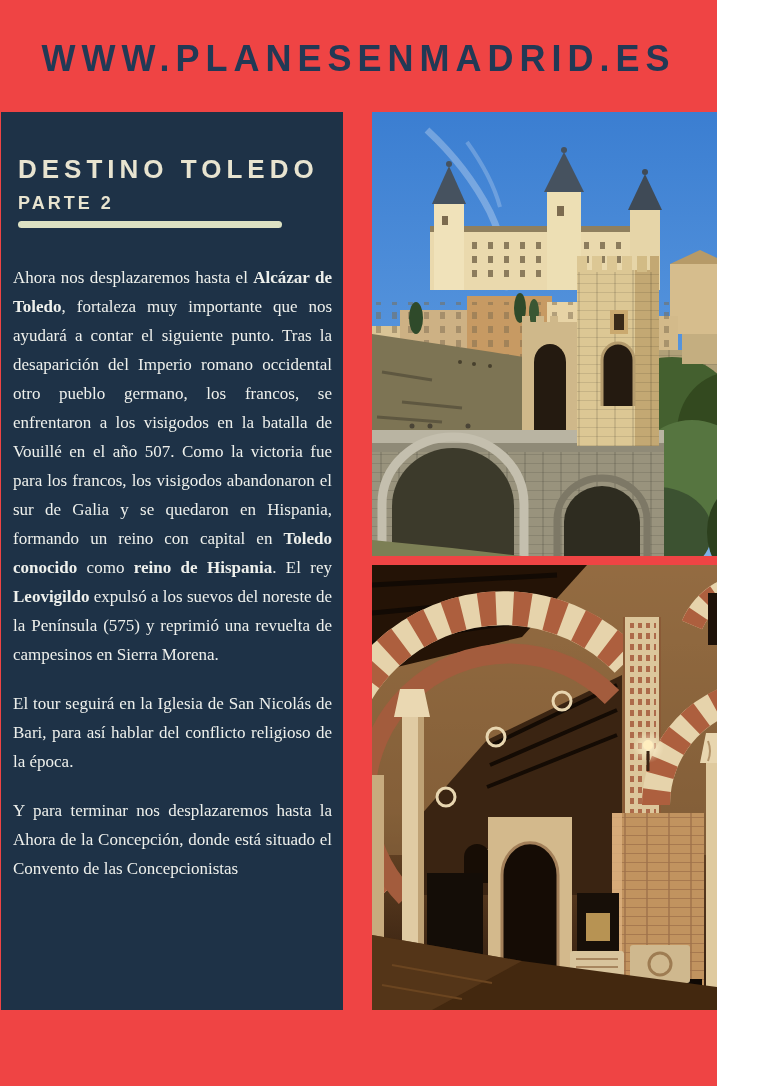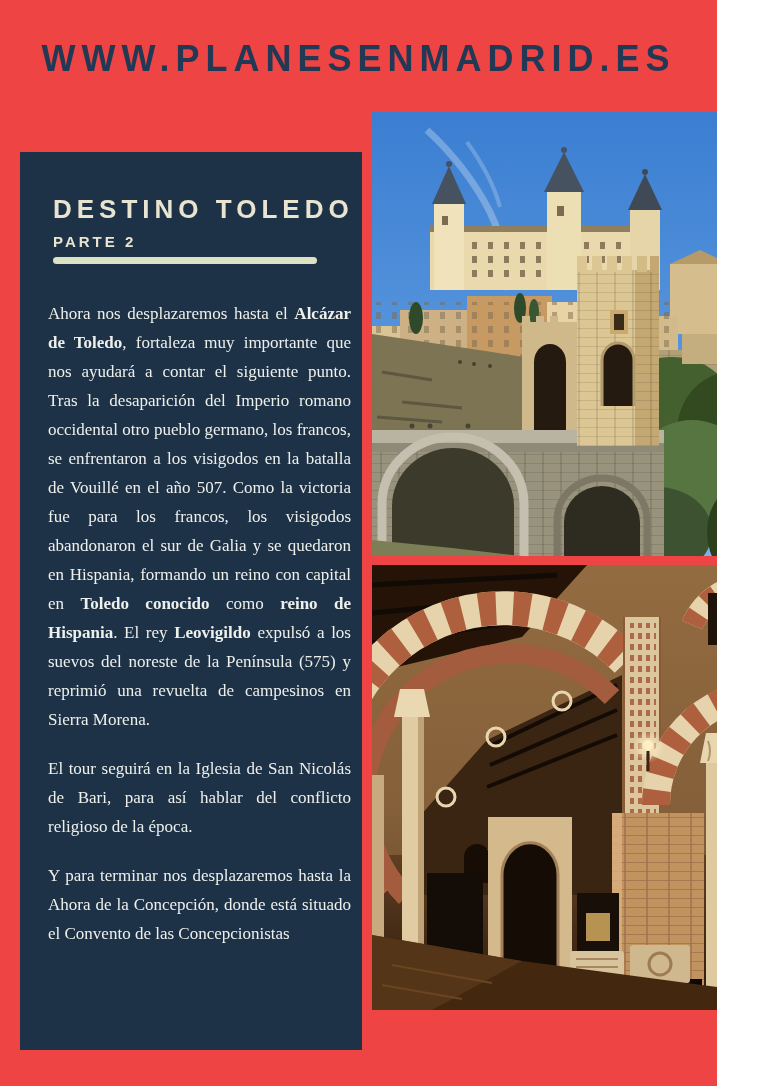--- a/index.html
+++ b/index.html
@@ -12,38 +12,37 @@
   }
   .site-url{
     position:absolute;top:38px;left:0;right:0;
     text-align:center;
     font-size:36px;font-weight:bold;
     letter-spacing:6px;
     color:#223955;
     white-space:nowrap;
   }
   .panel{
-    position:absolute;left:20px;top:112px;
+    position:absolute;left:1px;top:112px;
     width:342px;height:898px;
     background:#1e3247;
     box-sizing:border-box;
-    padding:42px 11px 0 28px;
-    margin-top:40px;
+    padding:42px 11px 0 12px;
   }
   .panel-title{
     margin:0 0 0 5px;
     color:#e8e4d0;
     font-size:26px;font-weight:bold;
     letter-spacing:5px;
     white-space:nowrap;
   }
   .panel-subtitle{
     margin:8px 0 0 5px;
     color:#e8e4d0;
-    font-size:15px;font-weight:bold;
+    font-size:18px;font-weight:bold;
     letter-spacing:3px;
   }
   .accent-bar{
     margin:7px 0 0 5px;
     width:264px;height:7px;border-radius:4px;
     background:#dde2c3;
   }
   .panel-body{
     margin-top:35px;
     color:#eef0ec;

